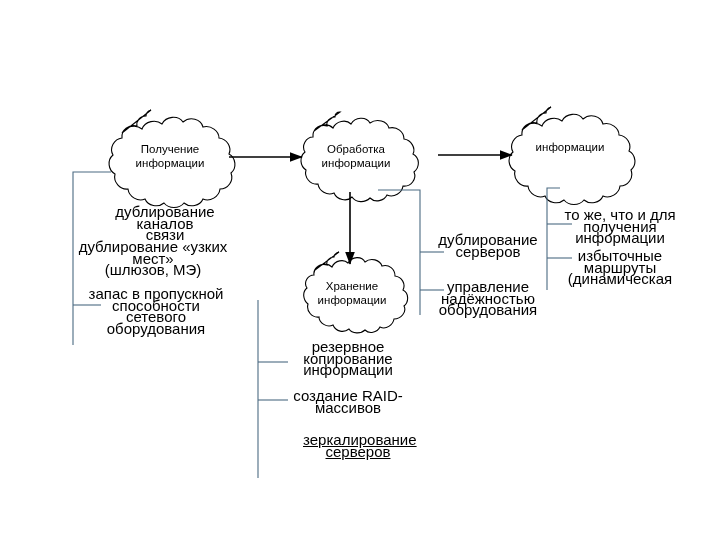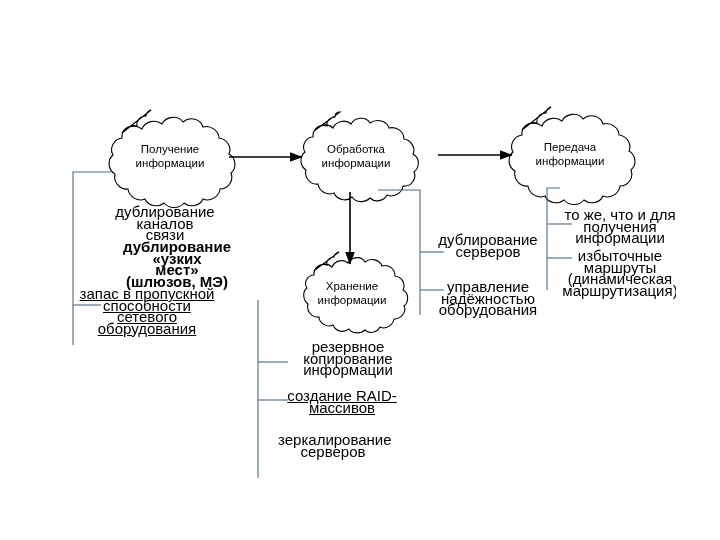--- a/index.html
+++ b/index.html
@@ -188,54 +188,53 @@
     <span class="l1">Получение</span>
     <span class="l2">информации</span>
   </div>
 
   <div class="cloud-label" style="left:304px; top:142px; width:104px;">
     <span class="l1">Обработка</span>
     <span class="l2">информации</span>
   </div>
 
   <div class="cloud-label" style="left:512px; top:140px; width:116px;">
-    <span class="l1">Передача</span>
     <span class="l2">информации</span>
   </div>
 
   <div class="cloud-label" style="left:302px; top:279px; width:100px;">
     <span class="l1">Хранение</span>
     <span class="l2">информации</span>
   </div>
 
   <div class="leaf" style="left:90px; top:206px; width:150px;">
     <span>дублирование каналов</span>
     <span>связи</span>
   </div>
-  <div class="leaf" style="left:102px; top:241px; width:150px;font-weight:bold;">
+  <div class="leaf" style="left:78px; top:241px; width:150px;">
     <span>дублирование «узких</span>
     <span>мест»</span>
     <span>(шлюзов, МЭ)</span>
   </div>
-  <div class="leaf" style="left:72px; top:288px; width:150px;text-decoration:underline;">
+  <div class="leaf" style="left:81px; top:288px; width:150px;">
     <span>запас в пропускной</span>
     <span>способности сетевого</span>
     <span>оборудования</span>
   </div>
 
   <div class="leaf" style="left:293px; top:341px; width:110px;">
     <span>резервное</span>
     <span>копирование</span>
     <span>информации</span>
   </div>
-  <div class="leaf" style="left:287px; top:390px; width:110px;text-decoration:underline;">
+  <div class="leaf" style="left:293px; top:390px; width:110px;">
     <span>создание RAID-</span>
     <span>массивов</span>
   </div>
-  <div class="leaf" style="left:278px; top:434px; width:110px;">
+  <div class="leaf" style="left:303px; top:434px; width:110px;text-decoration:underline;">
     <span>зеркалирование</span>
     <span>серверов</span>
   </div>
 
   <div class="leaf" style="left:435px; top:206px; width:106px;margin-top:28px;">
     <span>дублирование</span>
     <span>серверов</span>
   </div>
   <div class="leaf" style="left:435px; top:281px; width:106px;">
     <span>управление</span>
@@ -244,16 +243,15 @@
   </div>
 
   <div class="leaf" style="left:555px; top:209px; width:130px;">
     <span>то же, что и для</span>
     <span>получения</span>
     <span>информации</span>
   </div>
   <div class="leaf" style="left:550px; top:250px; width:140px;">
     <span>избыточные маршруты</span>
     <span>(динамическая</span>
-    <span>маршрутизация)</span>
   </div>
 
 </div>
 
 </body></html>

